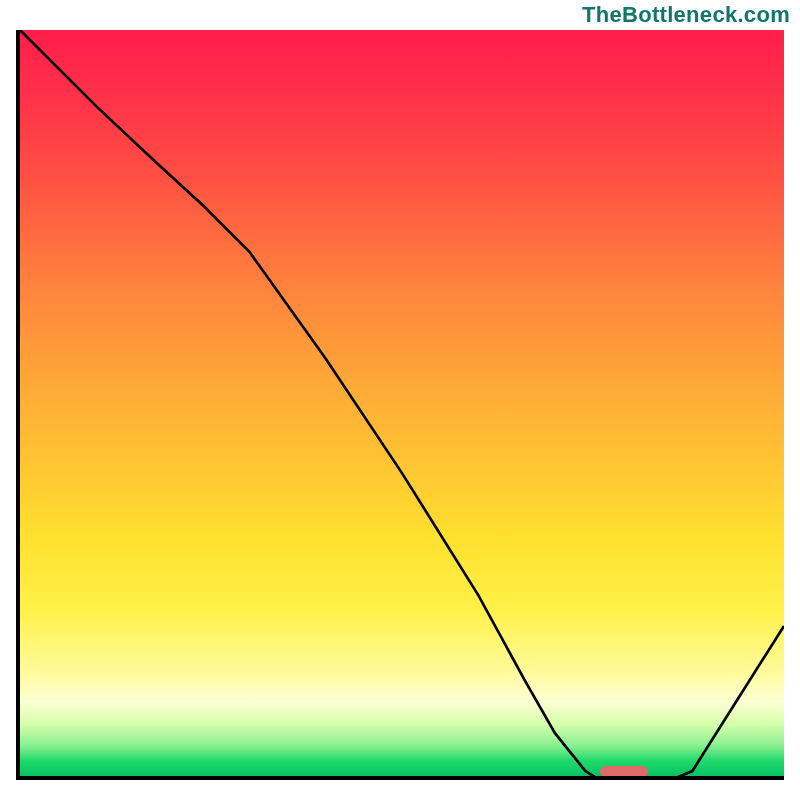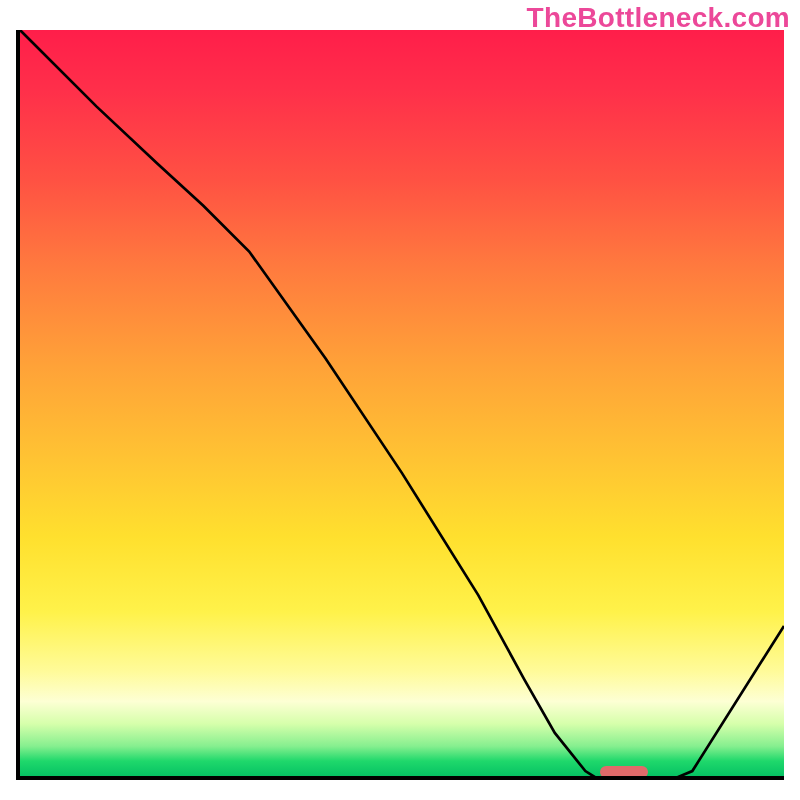--- a/index.html
+++ b/index.html
@@ -12,23 +12,23 @@
   }
   .wrap {
     position: relative;
     width: 800px;
     height: 800px;
   }
   .watermark {
     position: absolute;
     top: 2px;
     right: 10px;
-    font-size: 28px;
+    font-size: 22px;
     font-weight: bold;
-    color: #ec4899;
+    color: #0f766e;
     letter-spacing: 0.3px;
   }
   .plot {
     position: absolute;
     left: 16px;
     top: 30px;
     width: 768px;
     height: 750px;
     border-left: 4px solid #000;
     border-bottom: 4px solid #000;

